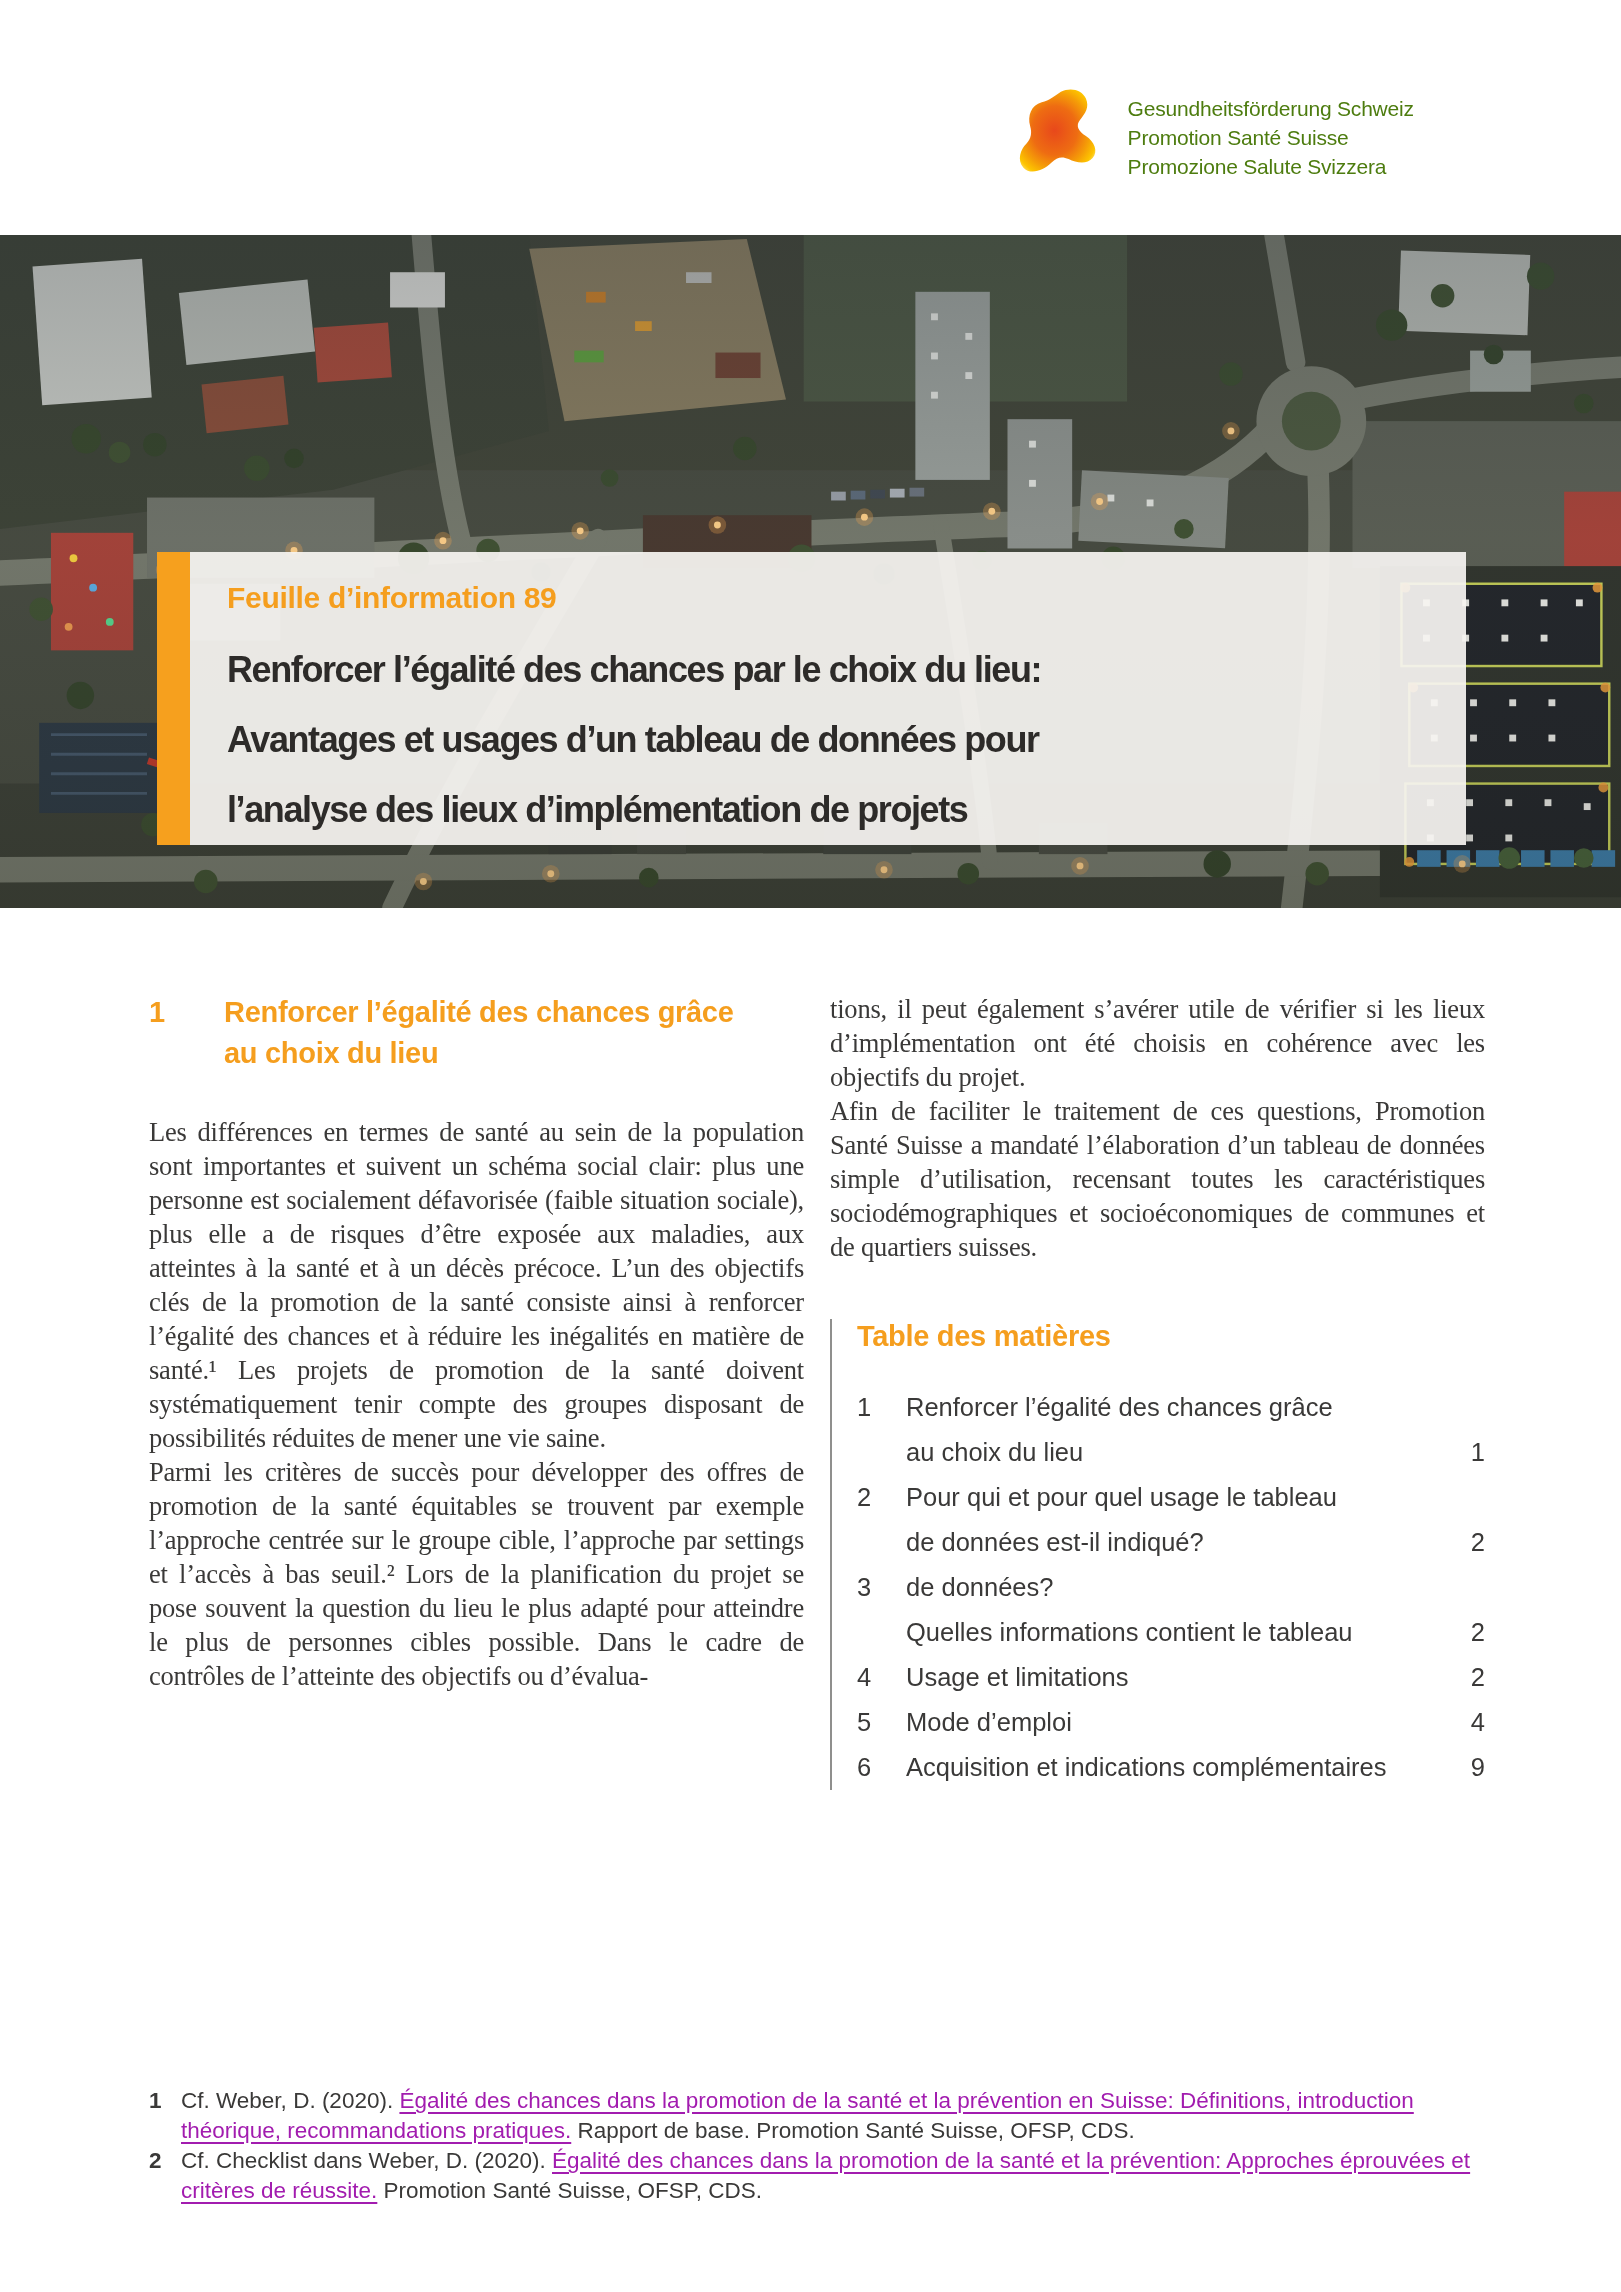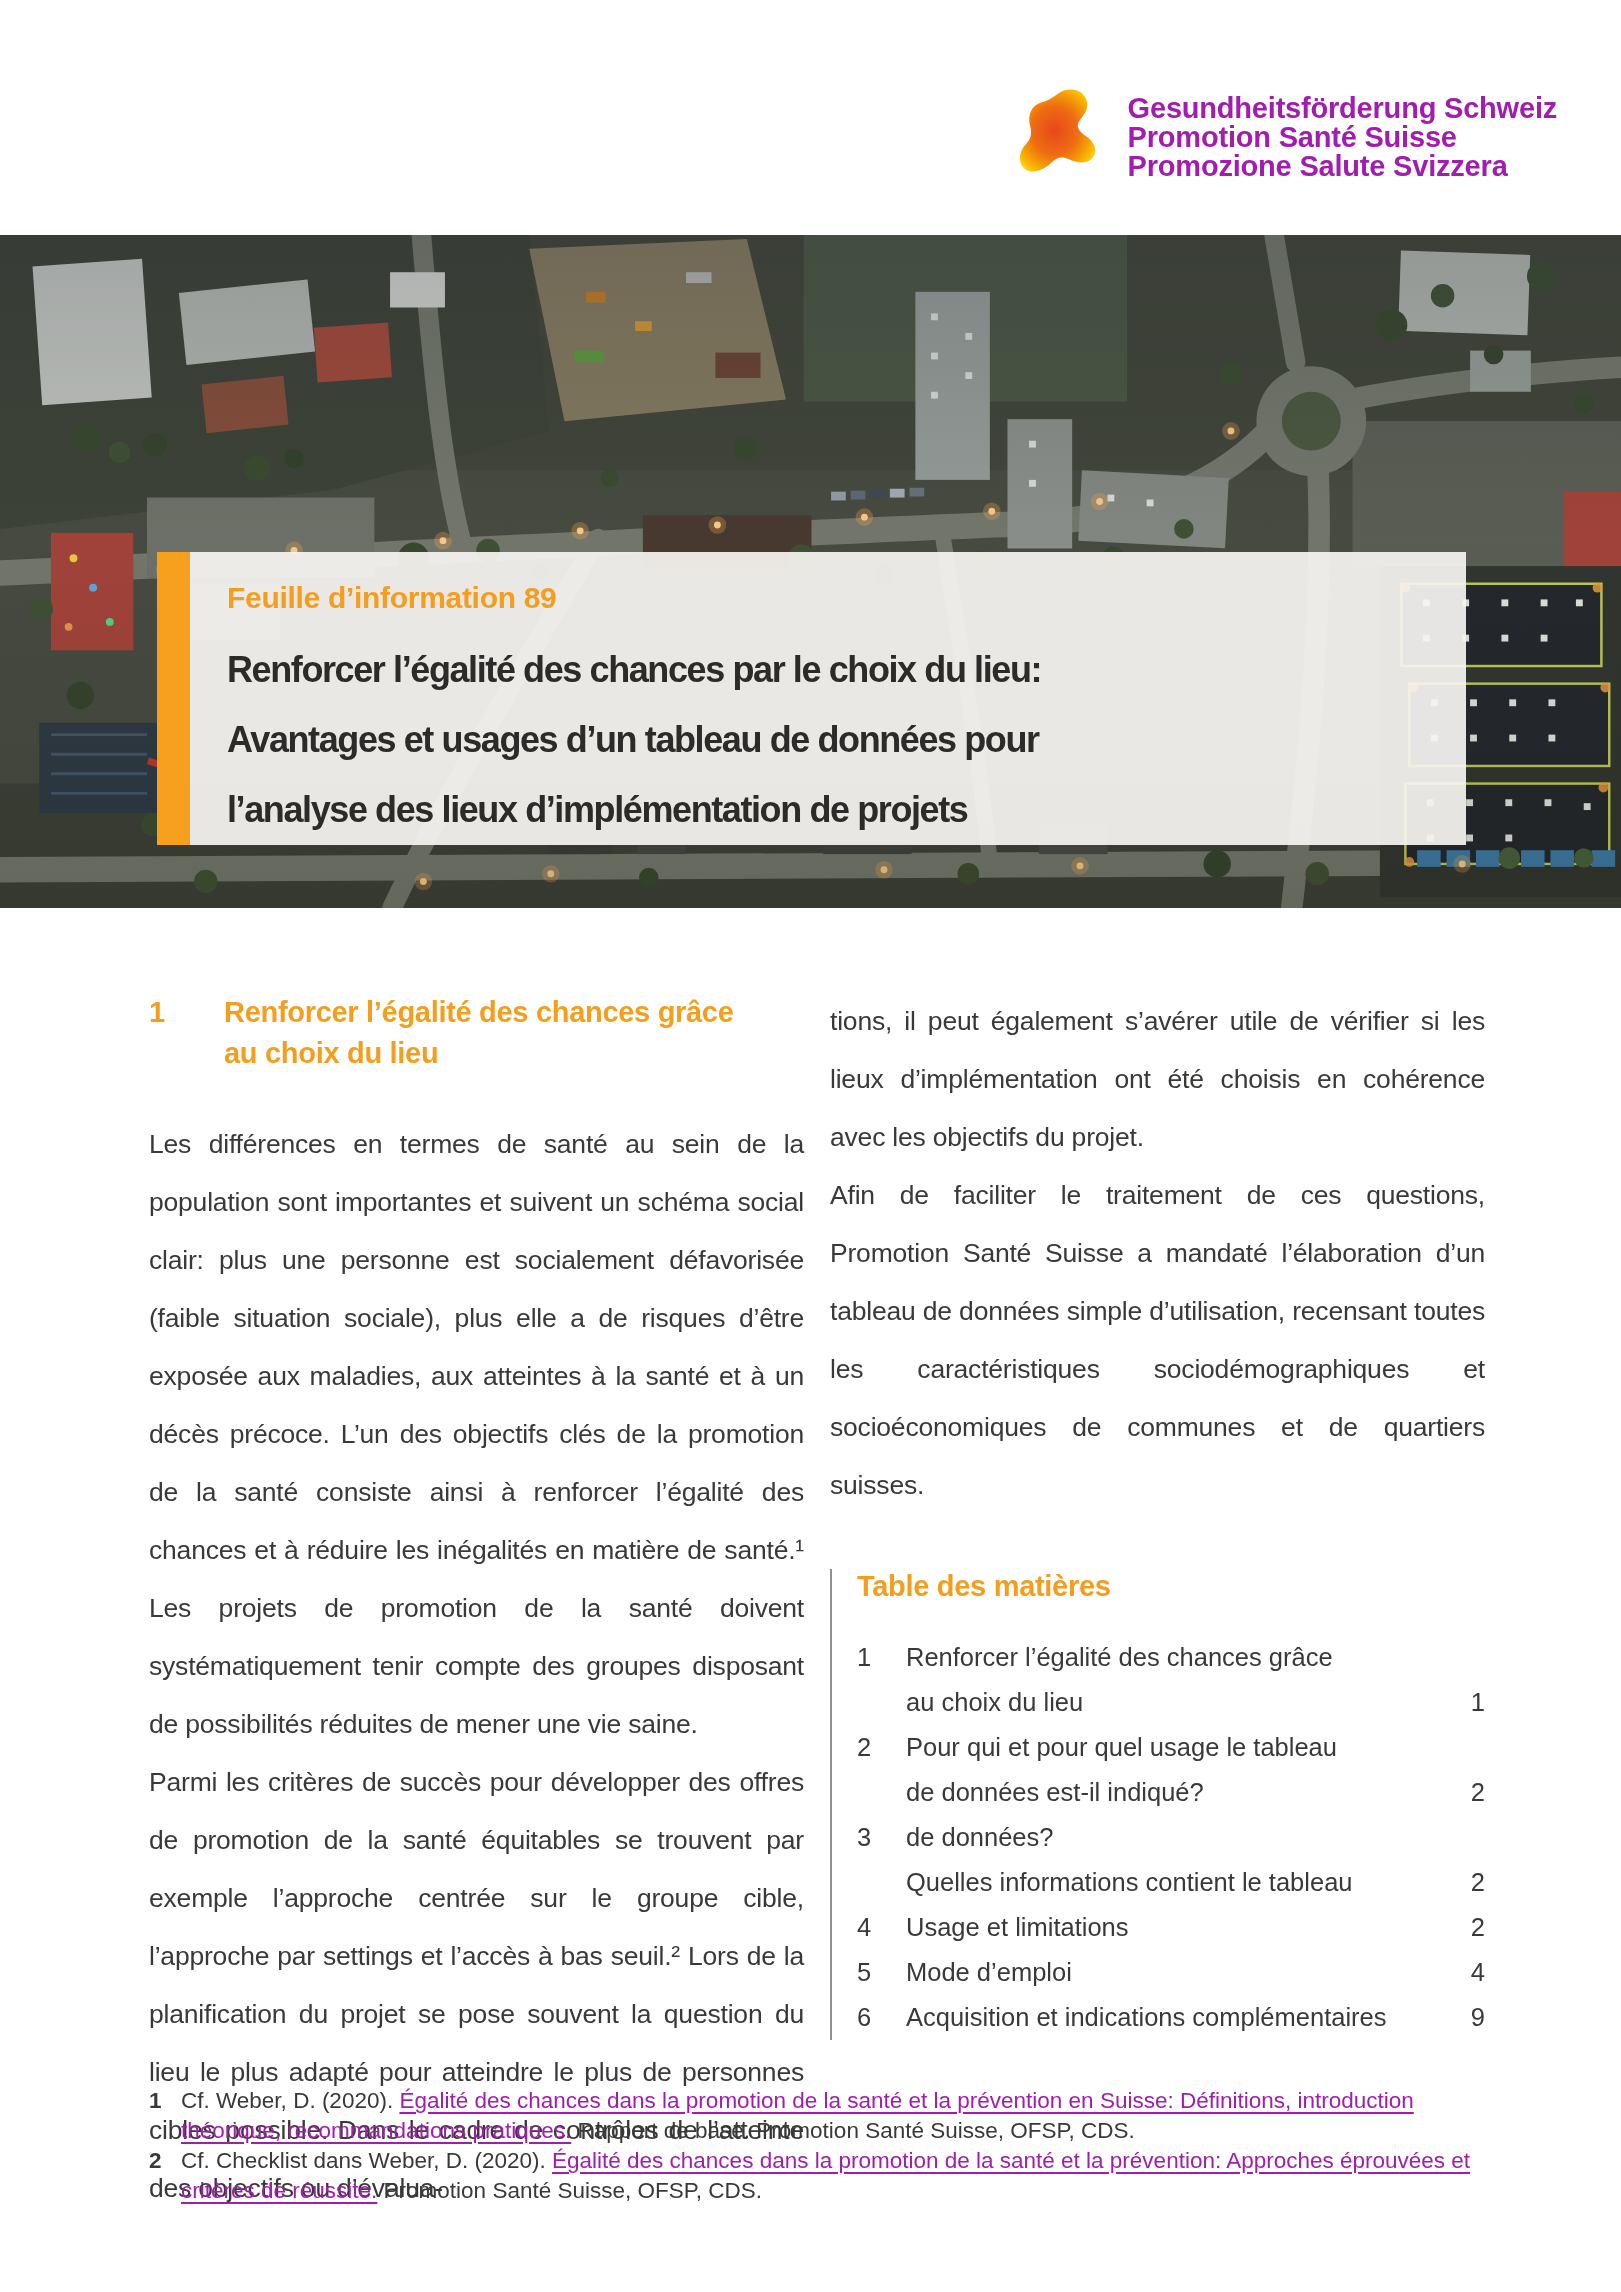--- a/index.html
+++ b/index.html
@@ -4,22 +4,22 @@
 <style>
   html,body { margin:0; padding:0; background:#ffffff; }
   .page {
     position:relative; width:1621px; height:2293px; background:#ffffff;
     font-family:"Liberation Sans", sans-serif; color:#3A3938; overflow:hidden;
   }
 
   
   .logo { position:absolute; left:1012px; top:86px; display:flex; align-items:flex-start; }
   .logo-blob { width:94px; height:98px; flex:none; }
-  .logo-text { margin-left:21.6px; padding-top:7.8px; font-size:29px; line-height:29px;
-               letter-spacing:-0.2px; color:#a21caf; font-weight:700; }
+  .logo-text { margin-left:21.6px; padding-top:7.8px; font-size:21px; line-height:29px;
+               letter-spacing:-0.2px; color:#4d7c0f; font-weight:400; }
   .logo-text div { white-space:nowrap; }
 
   
   .hero { position:absolute; left:0; top:235px; width:1621px; height:743px; }
   .hero svg.scene { position:absolute; left:0; top:0; width:1621px; height:673px; display:block; }
   .hero-box {
     position:absolute; left:157px; top:317px; width:1309px; height:293px;
     box-sizing:border-box; background:rgba(246,244,241,0.93);
     border-left:33px solid #F6A01E; padding:29px 17.6px 0 37px;
   }
@@ -27,22 +27,22 @@
   .hero-title { font-size:36px; font-weight:bold; color:#2D2B29; line-height:70px;
                 letter-spacing:-1.4px; white-space:nowrap; }
 
   
   .col { position:absolute; top:992px; width:655px; }
   .col-left { left:149px; }
   .col-right { left:830px; }
   .sec-head { display:flex; color:#F59E1E; font-weight:bold; font-size:29px;
               line-height:41px; letter-spacing:-0.3px; margin-bottom:41px; }
   .sec-num { width:75px; flex:none; }
-  .body-p { font-size:26.5px; line-height:58px; text-align:justify; letter-spacing:-0.2px;
-            color:#3A3938; margin:0; }
+  .body-p { font-size:26.5px; line-height:34px; text-align:justify; letter-spacing:-0.2px;
+            color:#3A3938; margin:0;font-family:Liberation Serif, serif; }
 
   
   .toc { margin-top:55px; border-left:2.9px solid #8f8f8d; padding-left:25px; }
   .toc-head { color:#F59E1E; font-weight:bold; font-size:29px; letter-spacing:-0.3px;
               line-height:35px; margin-bottom:31px; }
   .toc-item { display:flex; align-items:flex-end; font-size:25.5px; line-height:45px; color:#3A3938; }
   .toc-num { width:49px; flex:none; align-self:flex-start; }
   .toc-label { flex:1; }
   .toc-label span { display:block; }
   .toc-page { flex:none; min-width:25.5px; text-align:right; }

